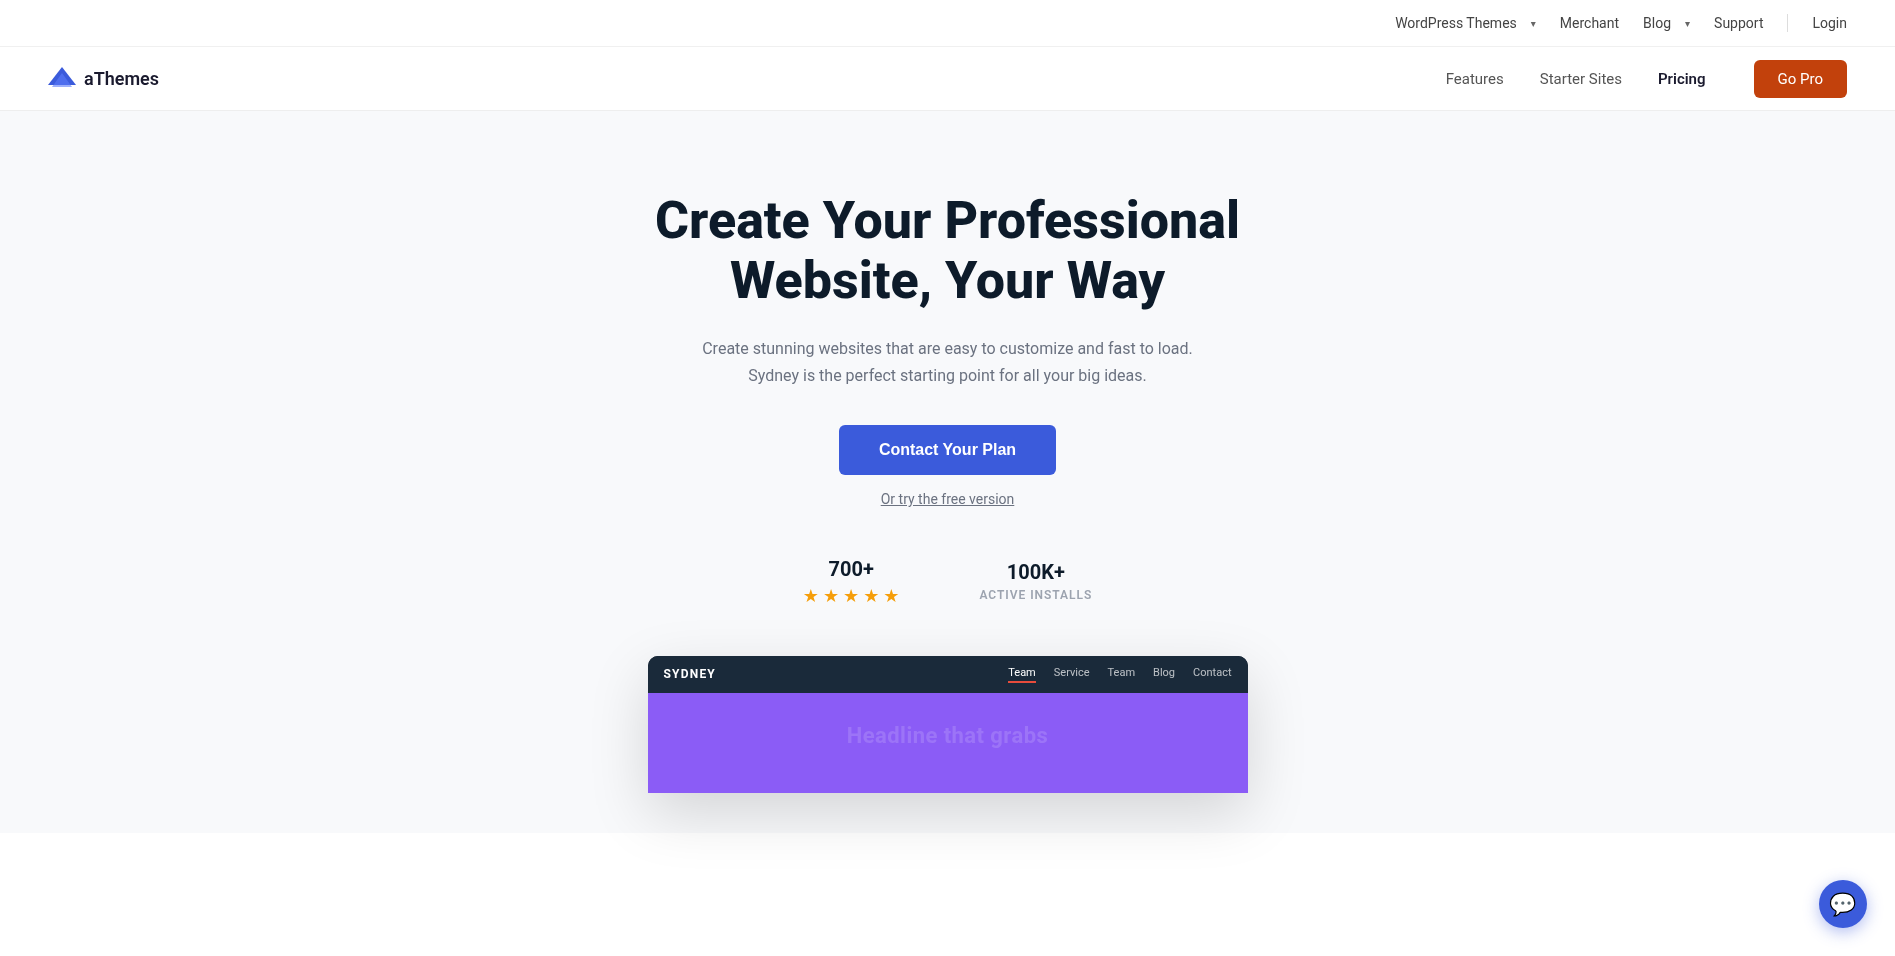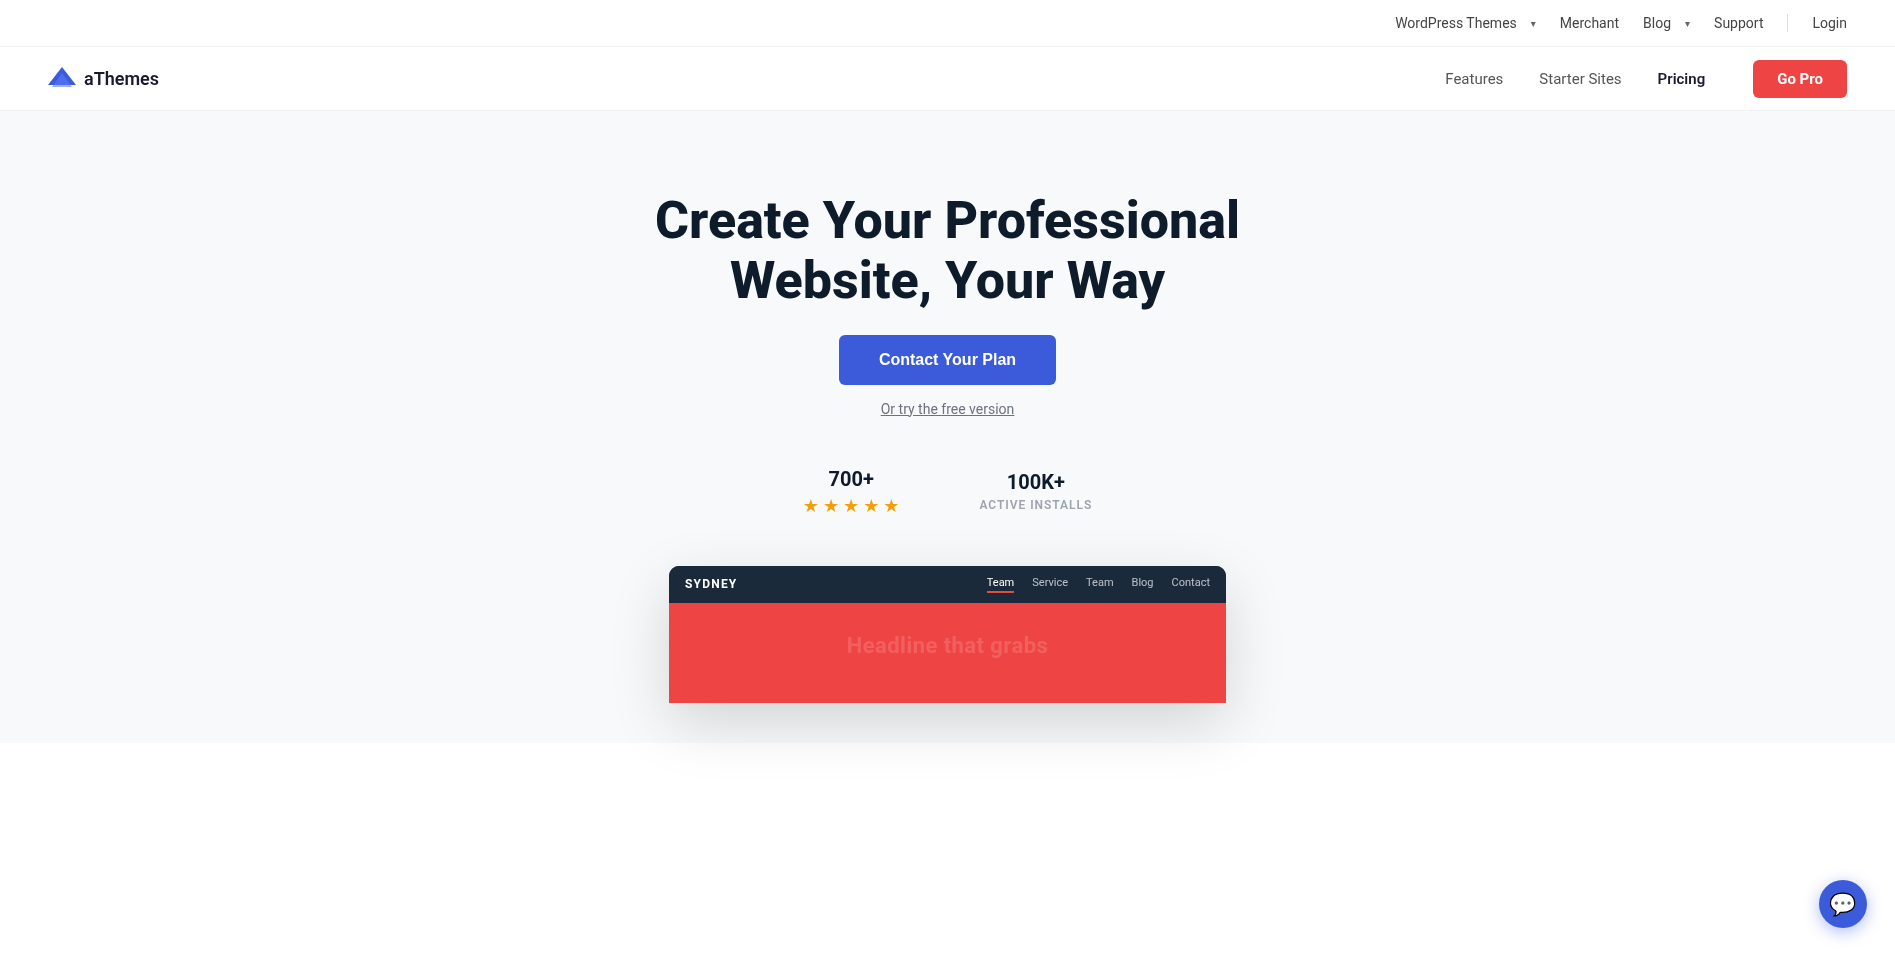--- a/index.html
+++ b/index.html
@@ -73,27 +73,27 @@
       gap: 36px;
       margin-right: 48px;
     }
     .main-nav-links a {
       font-size: 15px;
       color: #555;
       text-decoration: none;
     }
     .nav-active { color: #1a1a2e !important; font-weight: 600; }
     .btn-go-pro {
-      background: #ef4444;
+      background: #c2410c;
       color: #fff;
       border: none;
       border-radius: 6px;
       padding: 10px 24px;
       font-size: 15px;
-      font-weight: 700;
+      font-weight: 400;
       cursor: pointer;
       text-decoration: none;
     }
 
     
     .hero {
       display: flex;
       flex-direction: column;
       align-items: center;
       text-align: center;
@@ -170,21 +170,21 @@
 
     
     .preview-section {
       width: 100%;
       display: flex;
       justify-content: center;
       background: #f8f9fb;
       padding-bottom: 0;
     }
     .preview-browser {
-      width: 557px;
+      width: 600px;
       background: #0f1b2d;
       border-radius: 10px 10px 0 0;
       overflow: hidden;
       box-shadow: 0 20px 60px rgba(0,0,0,0.15);
     }
     .browser-bar {
       background: #1a2a3a;
       padding: 10px 16px;
       display: flex;
       align-items: center;
@@ -203,21 +203,21 @@
     .browser-nav-links span {
       color: rgba(255,255,255,0.7);
       font-size: 11px;
     }
     .browser-nav-links span.active-link {
       color: #fff;
       border-bottom: 2px solid #e74c3c;
       padding-bottom: 2px;
     }
     .browser-content {
-      background: #ef4444;
+      background: #8b5cf6;
       min-height: 100px;
       padding: 30px 24px 0;
       display: flex;
       flex-direction: column;
       align-items: center;
     }
     .browser-headline {
       color: rgba(255,255,255,0.15);
       font-size: 22px;
       font-weight: 700;
@@ -283,20 +283,24 @@
     <a href="#" class="nav-active">Pricing</a>
   </div>
   <a href="#" class="btn-go-pro">Go Pro</a>
 </nav>
 
 <section class="hero">
   <h1 class="hero-title">
     <span>Create Your Professional</span><br>
     <span>Website, Your Way</span>
   </h1>
+  <p class="hero-subtitle">
+    <span>Create stunning websites that are easy to customize and fast to load.</span><br>
+    <span>Sydney is the perfect starting point for all your big ideas.</span>
+  </p>
   <button class="btn-choose-plan">Contact Your Plan</button>
   <a href="#" class="free-version-link">Or try the free version</a>
 
   <div class="stats">
     <div class="stat-item">
       <span class="stat-number">700+</span>
       <div class="stat-stars">
         <span class="star">★</span>
         <span class="star">★</span>
         <span class="star">★</span>

